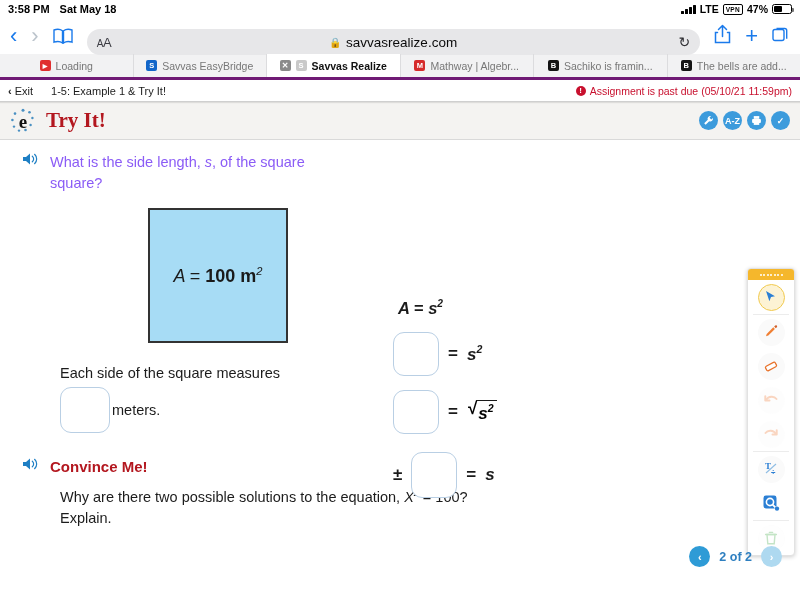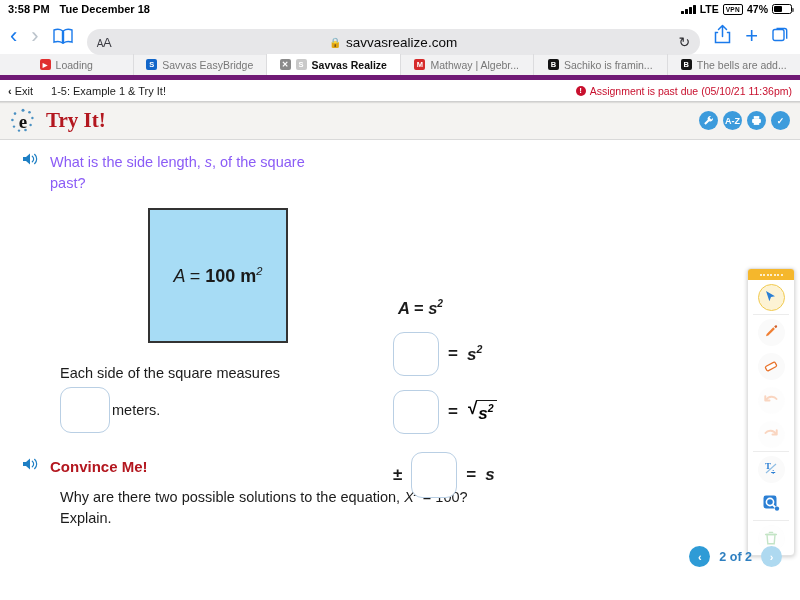--- a/index.html
+++ b/index.html
@@ -46,21 +46,21 @@
   .url-center {
     position: absolute; left: 0; right: 0; text-align: center;
     font-size: 13.5px; color: #0b0b0b; display: flex; align-items: center;
     justify-content: center; gap: 4px; pointer-events: none;
   }
   .lock { font-size: 10px; }
   .reload { margin-left: auto; font-size: 14px; color: #2e2e33; z-index: 2; }
 
   
   .tab-strip { height: 26px; display: flex; background: #f2f2f3;
-     border-bottom: 5px solid #701a75; }
+     border-bottom: 3px solid #701a75; }
   .tab { flex: 1; display: flex; align-items: center; justify-content: center;
     gap: 5px; font-size: 10.5px; color: #777; border-right: 1px solid #dcdcde;
     position: relative; padding: 0 6px; overflow: hidden; white-space: nowrap; }
   .tab:last-child { border-right: none; }
   .tab.active { background: #fff; color: #111; font-weight: 700; }
   .fav { width: 11px; height: 11px; border-radius: 2px; flex: none;
     display: inline-flex; align-items: center; justify-content: center;
     font-size: 7.5px; color: #fff; font-weight: 700; }
   .fav.yt { background: #e02f2f; font-size: 6px; }
   .fav.eb { background: #1266c9; }
@@ -162,21 +162,21 @@
     font-size: 11px; font-weight: 700; }
   .pg-btn.off { background: #aed9f0; }
   .pg-label { color: #2e7fc0; font-size: 12.5px; font-weight: 700; }
 </style>
 </head>
 <body>
 
 <div class="status-bar">
   <div class="status-left">
     <span>3:58 PM</span>
-    <span>Tue December 18</span>
+    <span>Sat May 18</span>
   </div>
   <div class="status-right">
     <span class="sig">
         <i></i>
         <i></i>
         <i></i>
         <i></i>
       </span>
     <span>LTE</span>
     <span class="vpn-badge">VPN</span>
@@ -248,21 +248,21 @@
 </div>
 
 <div class="assign-bar">
   <span class="exit">
     <span class="chev">‹</span>
     <span>Exit</span>
   </span>
   <span class="lesson-title">1-5: Example 1 &amp; Try It!</span>
   <span class="past-due">
     <span class="alert-dot">!</span>
-    <span>Assignment is past due (05/10/21 11:36pm)</span>
+    <span>Assignment is past due (05/10/21 11:59pm)</span>
   </span>
 </div>
 
 <div class="tryit-bar">
   <span class="elogo">
     <svg width="26" height="26" viewBox="0 0 26 26">
       <g fill="#4a90c2">
         <circle cx="13" cy="2.2" r="1.5"></circle>
           <circle cx="19.5" cy="4.3" r="1.3"></circle>
         <circle cx="22.4" cy="10" r="1.2"></circle>
@@ -299,21 +299,21 @@
 
   <div class="q-row">
     <span class="speaker">
       <svg width="18" height="14" viewBox="0 0 18 14">
           <path d="M1 5h3l4-3.4v10.8L4 9H1z" fill="#1e7fc4"></path>
           <path d="M10.3 4.2a3.6 3.6 0 0 1 0 5.6M12.6 2.3a6.4 6.4 0 0 1 0 9.4" fill="none" stroke="#1e7fc4" stroke-width="1.2" stroke-linecap="round"></path>
         </svg>
     </span>
     <div class="q-text">
       <span>What is the side length, </span><em>s</em><span>, of the square</span>
-      <br><span>past?</span>
+      <br><span>square?</span>
     </div>
   </div>
 
   <div class="sq-wrap">
     <div class="square">
       <span class="square-label">
         <b>A</b>
         <span style="font-style:normal">=</span>
         <span class="num">100 m</span><sup class="num">2</sup>
       </span>

